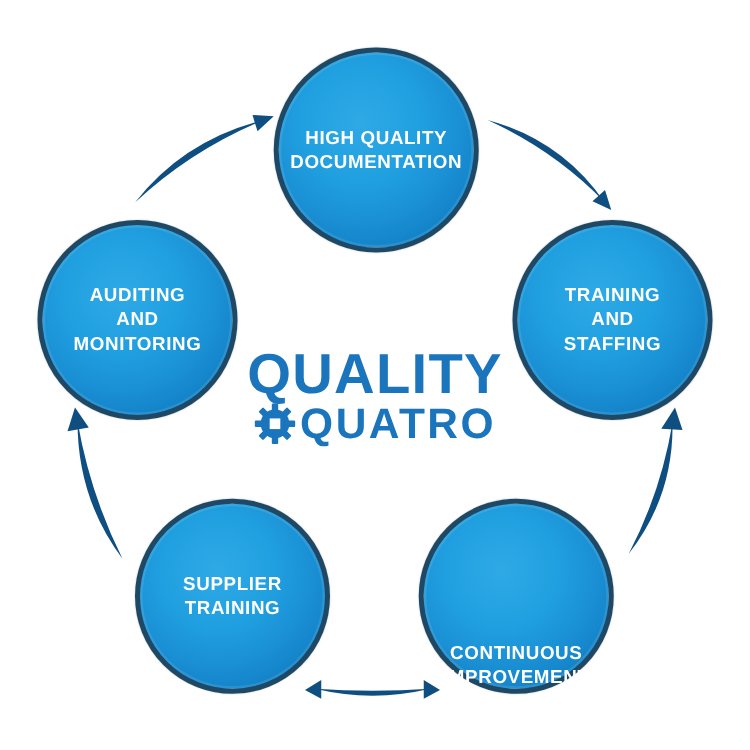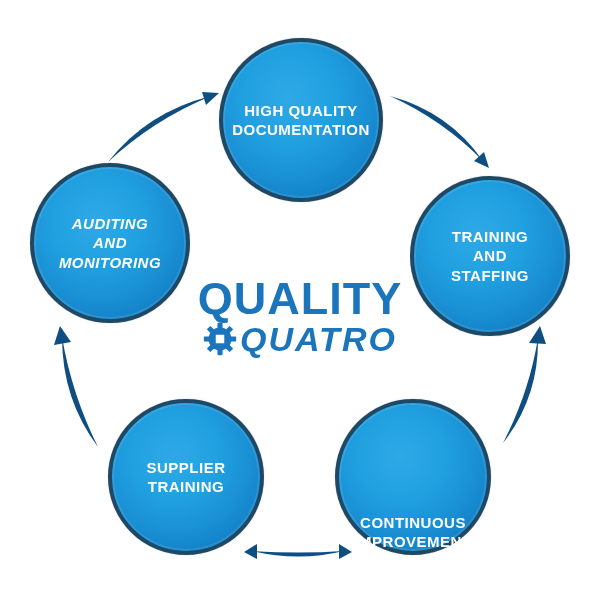--- a/index.html
+++ b/index.html
@@ -13,36 +13,36 @@
     border:4px solid #1e4864;
     background:radial-gradient(circle at 42% 36%, #2fa9e6 0%, #20a0e0 35%, #1a8fd4 60%, #1280c5 80%, #0e6cb0 100%);
     box-shadow:inset 0 0 0 2px rgba(255,255,255,0.10), 0 0 1px rgba(20,50,80,0.5);
     display:flex;align-items:center;justify-content:center;text-align:center;
   }
   .node-label{
     color:#ffffff;font-weight:bold;font-size:15px;line-height:1.28;
     letter-spacing:0.5px;white-space:pre-line;
   }
   .node-top{width:164px;height:164px;left:219px;top:38px;}
-  .node-ul {width:160px;height:160px;left:30px;top:163px;font-style:italic;}
+  .node-ul {width:160px;height:160px;left:30px;top:176px;}
   .node-ur {width:160px;height:160px;left:410px;top:176px;}
   .node-ll {width:156px;height:156px;left:108px;top:399px;}
   .node-lr {width:156px;height:156px;left:335px;top:399px;align-items:flex-end;}
   #logo{
     position:absolute;left:150px;top:276px;width:300px;z-index:3;
     display:flex;flex-direction:column;align-items:center;color:#1b75bc;
   }
   #logo-line1{
     font-size:45px;font-weight:bold;letter-spacing:1px;line-height:1.0;
   }
   #logo-line2{
     display:flex;align-items:center;gap:3px;margin-top:1px;
   }
   #logo-line2 .word{
-    font-size:34px;font-weight:bold;letter-spacing:2px;line-height:1.0;font-style:italic;
+    font-size:34px;font-weight:bold;letter-spacing:2px;line-height:1.0;
   }
   .gear{width:34px;height:34px;display:block;}
 </style>
 </head>
 <body>
 
 <div id="stage">
 
   <svg id="connectors" width="600" height="600" viewBox="0 0 600 600">
     <g fill="#0f4e80">

